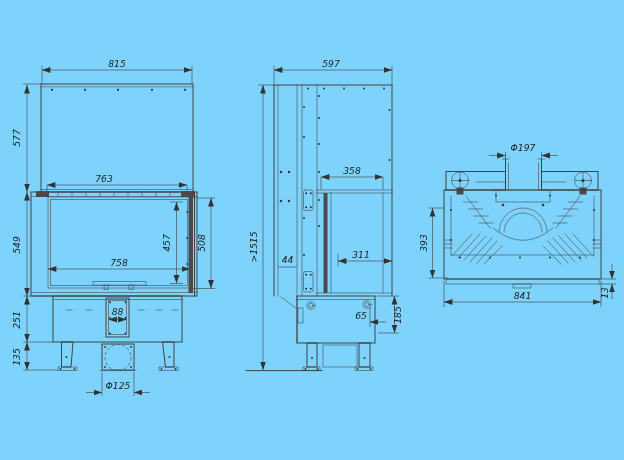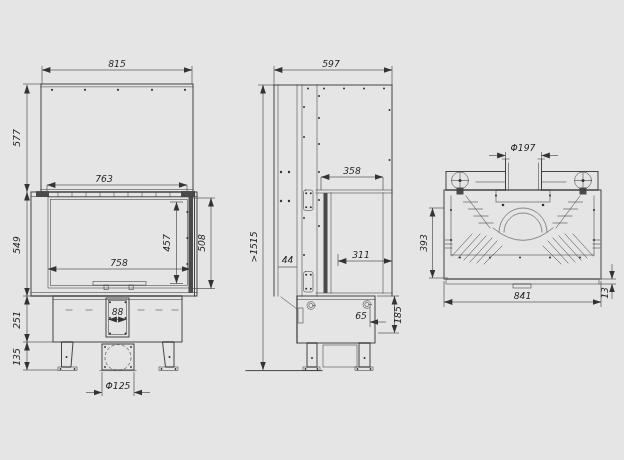--- a/index.html
+++ b/index.html
@@ -1,16 +1,16 @@
 <!DOCTYPE html>
 <html><head>
 <meta charset="utf-8">
 <style>
   html,body{margin:0;padding:0;background:#fff;}
-  .stage{width:624px;height:460px;background:#e5e5e5;position:relative;font-family:"DejaVu Sans",sans-serif;}
+  .stage{width:624px;height:460px;background:#7dd3fc;position:relative;font-family:"DejaVu Sans",sans-serif;}
   svg{display:block;}
   .s  {stroke:#3c3c3c;stroke-width:.95;fill:none;stroke-linecap:square;}
   .t  {stroke:#4a4a4a;stroke-width:.6;fill:none;stroke-linecap:square;}
   .d  {stroke:#474747;stroke-width:.65;fill:none;}
   .f  {fill:#4a4a4a;stroke:none;}
   .dot{fill:#333;stroke:none;}
   .dash{stroke:#4a4a4a;stroke-width:.7;fill:none;stroke-dasharray:3.2 2.2;}
   text.dt{font-family:"DejaVu Sans",sans-serif;font-style:italic;font-size:9.2px;fill:#1e1e1e;}
 </style>
 </head>

